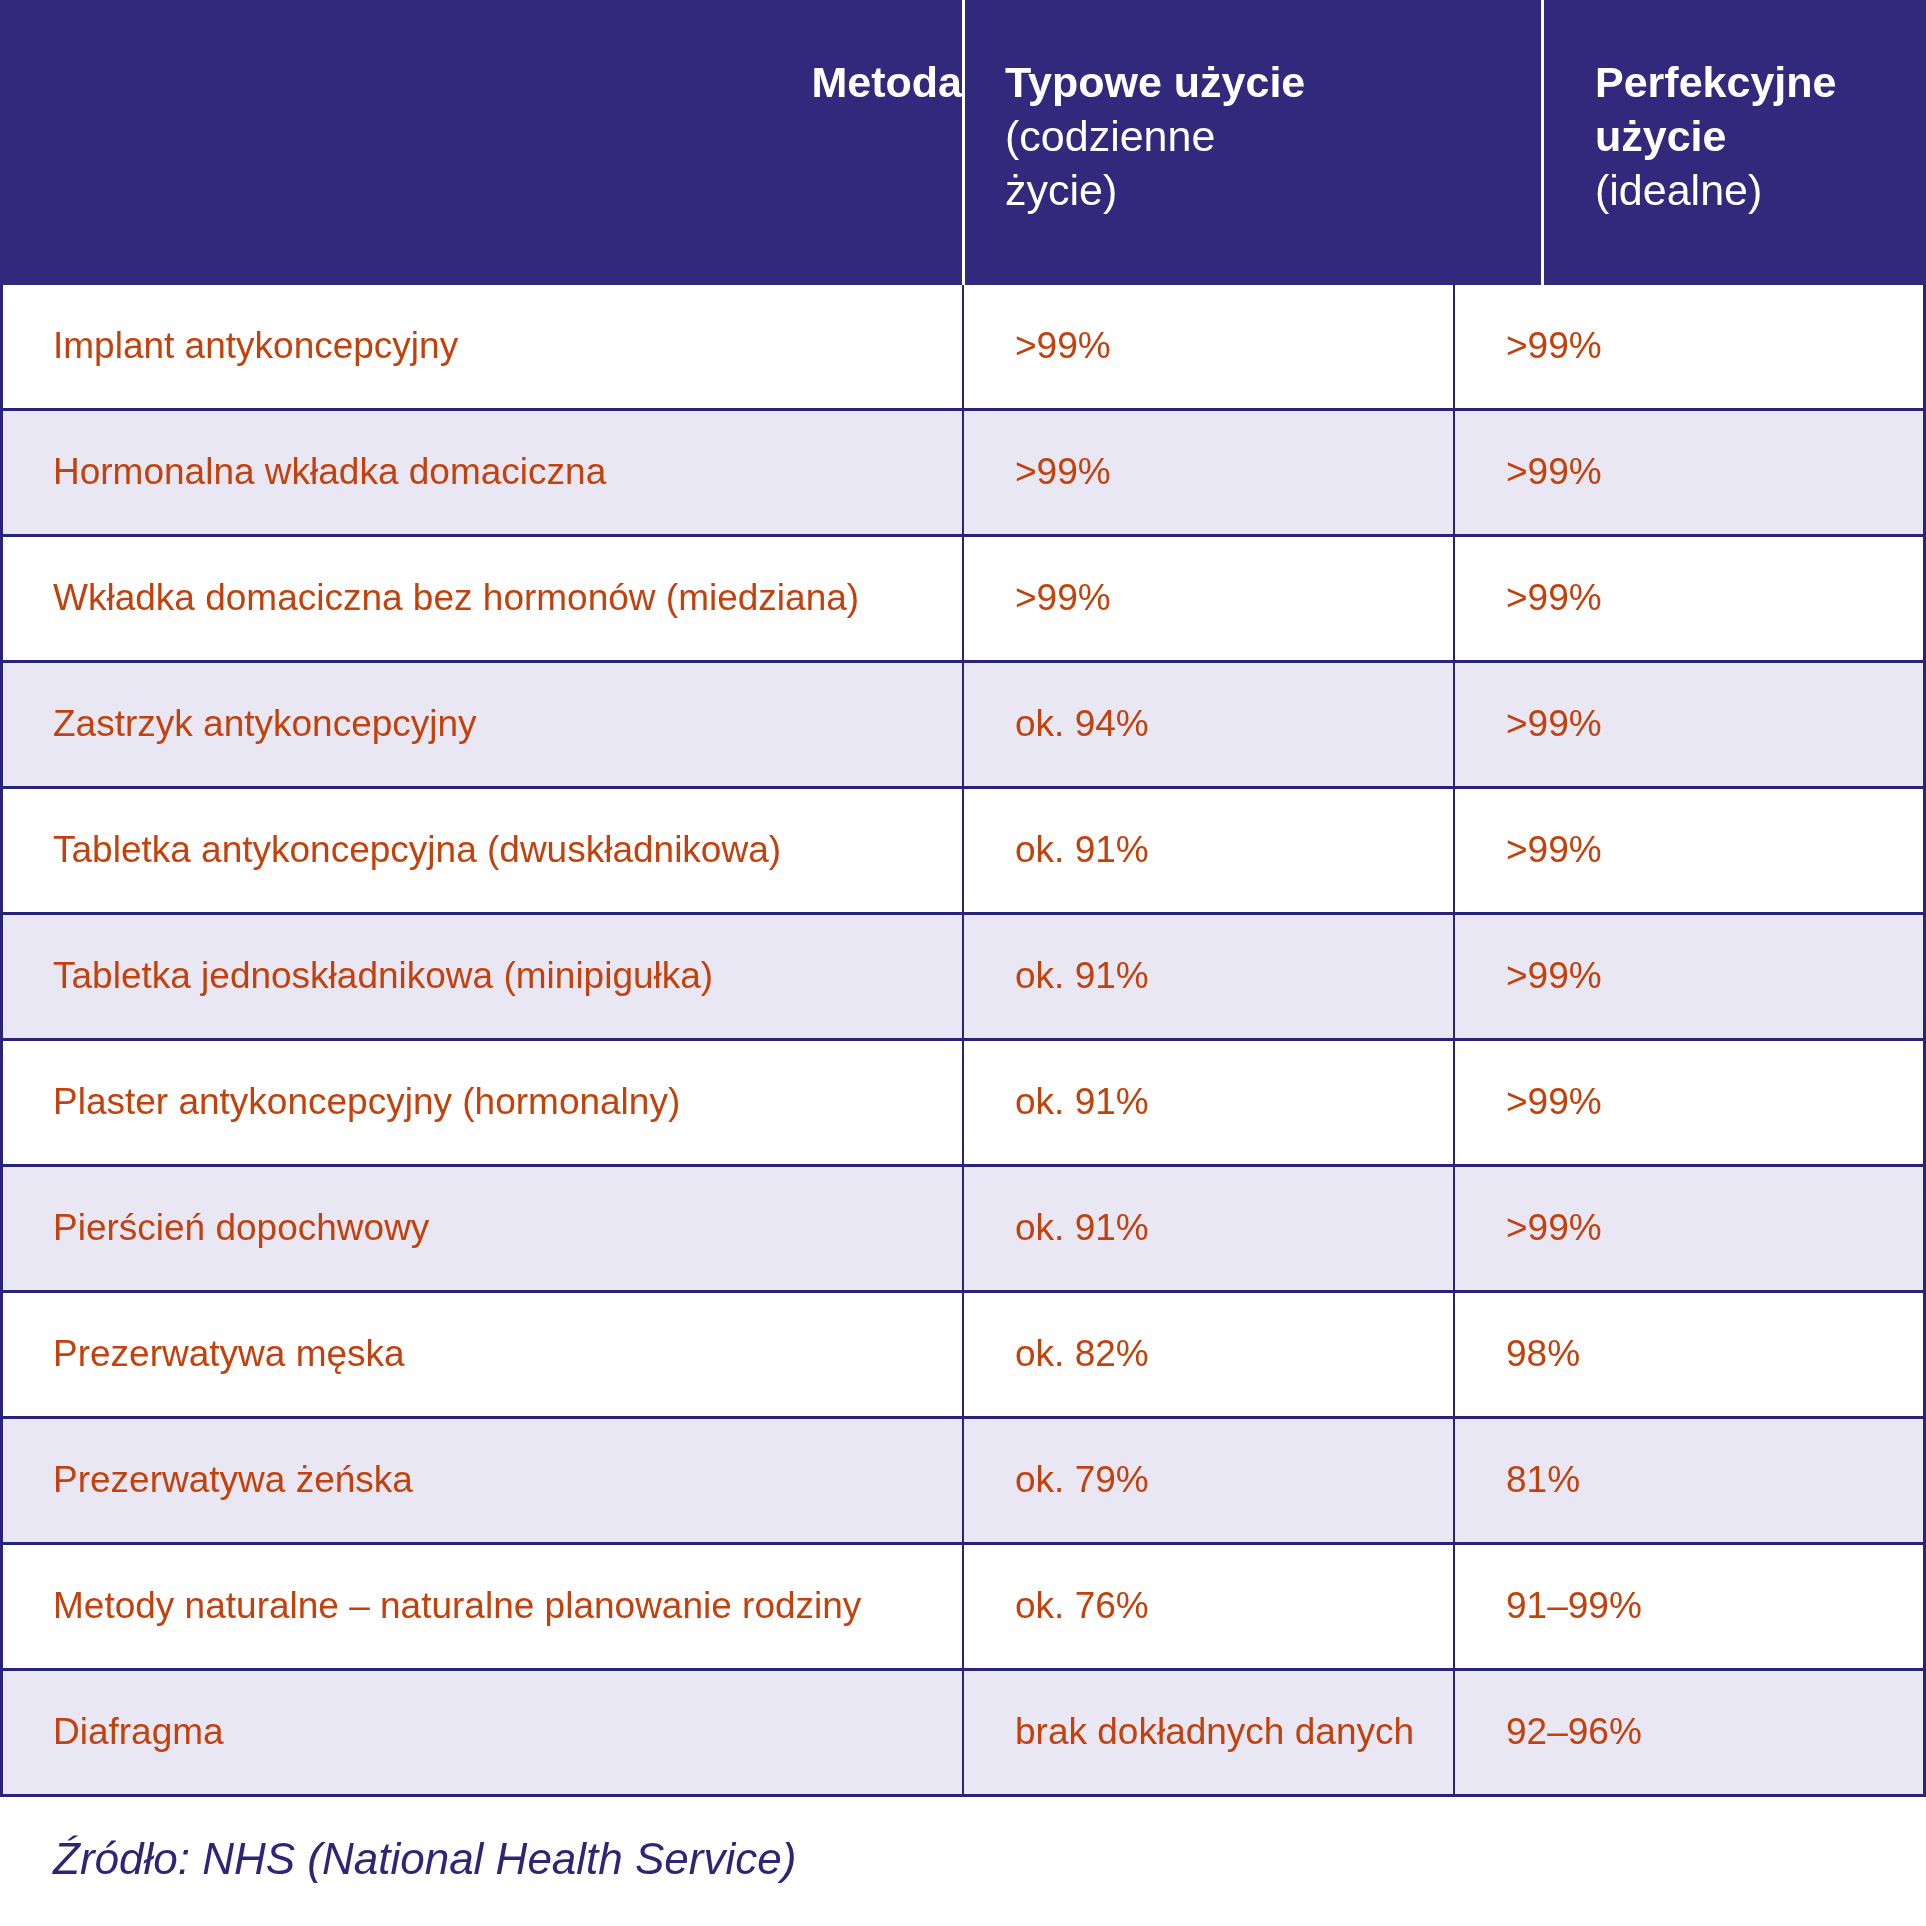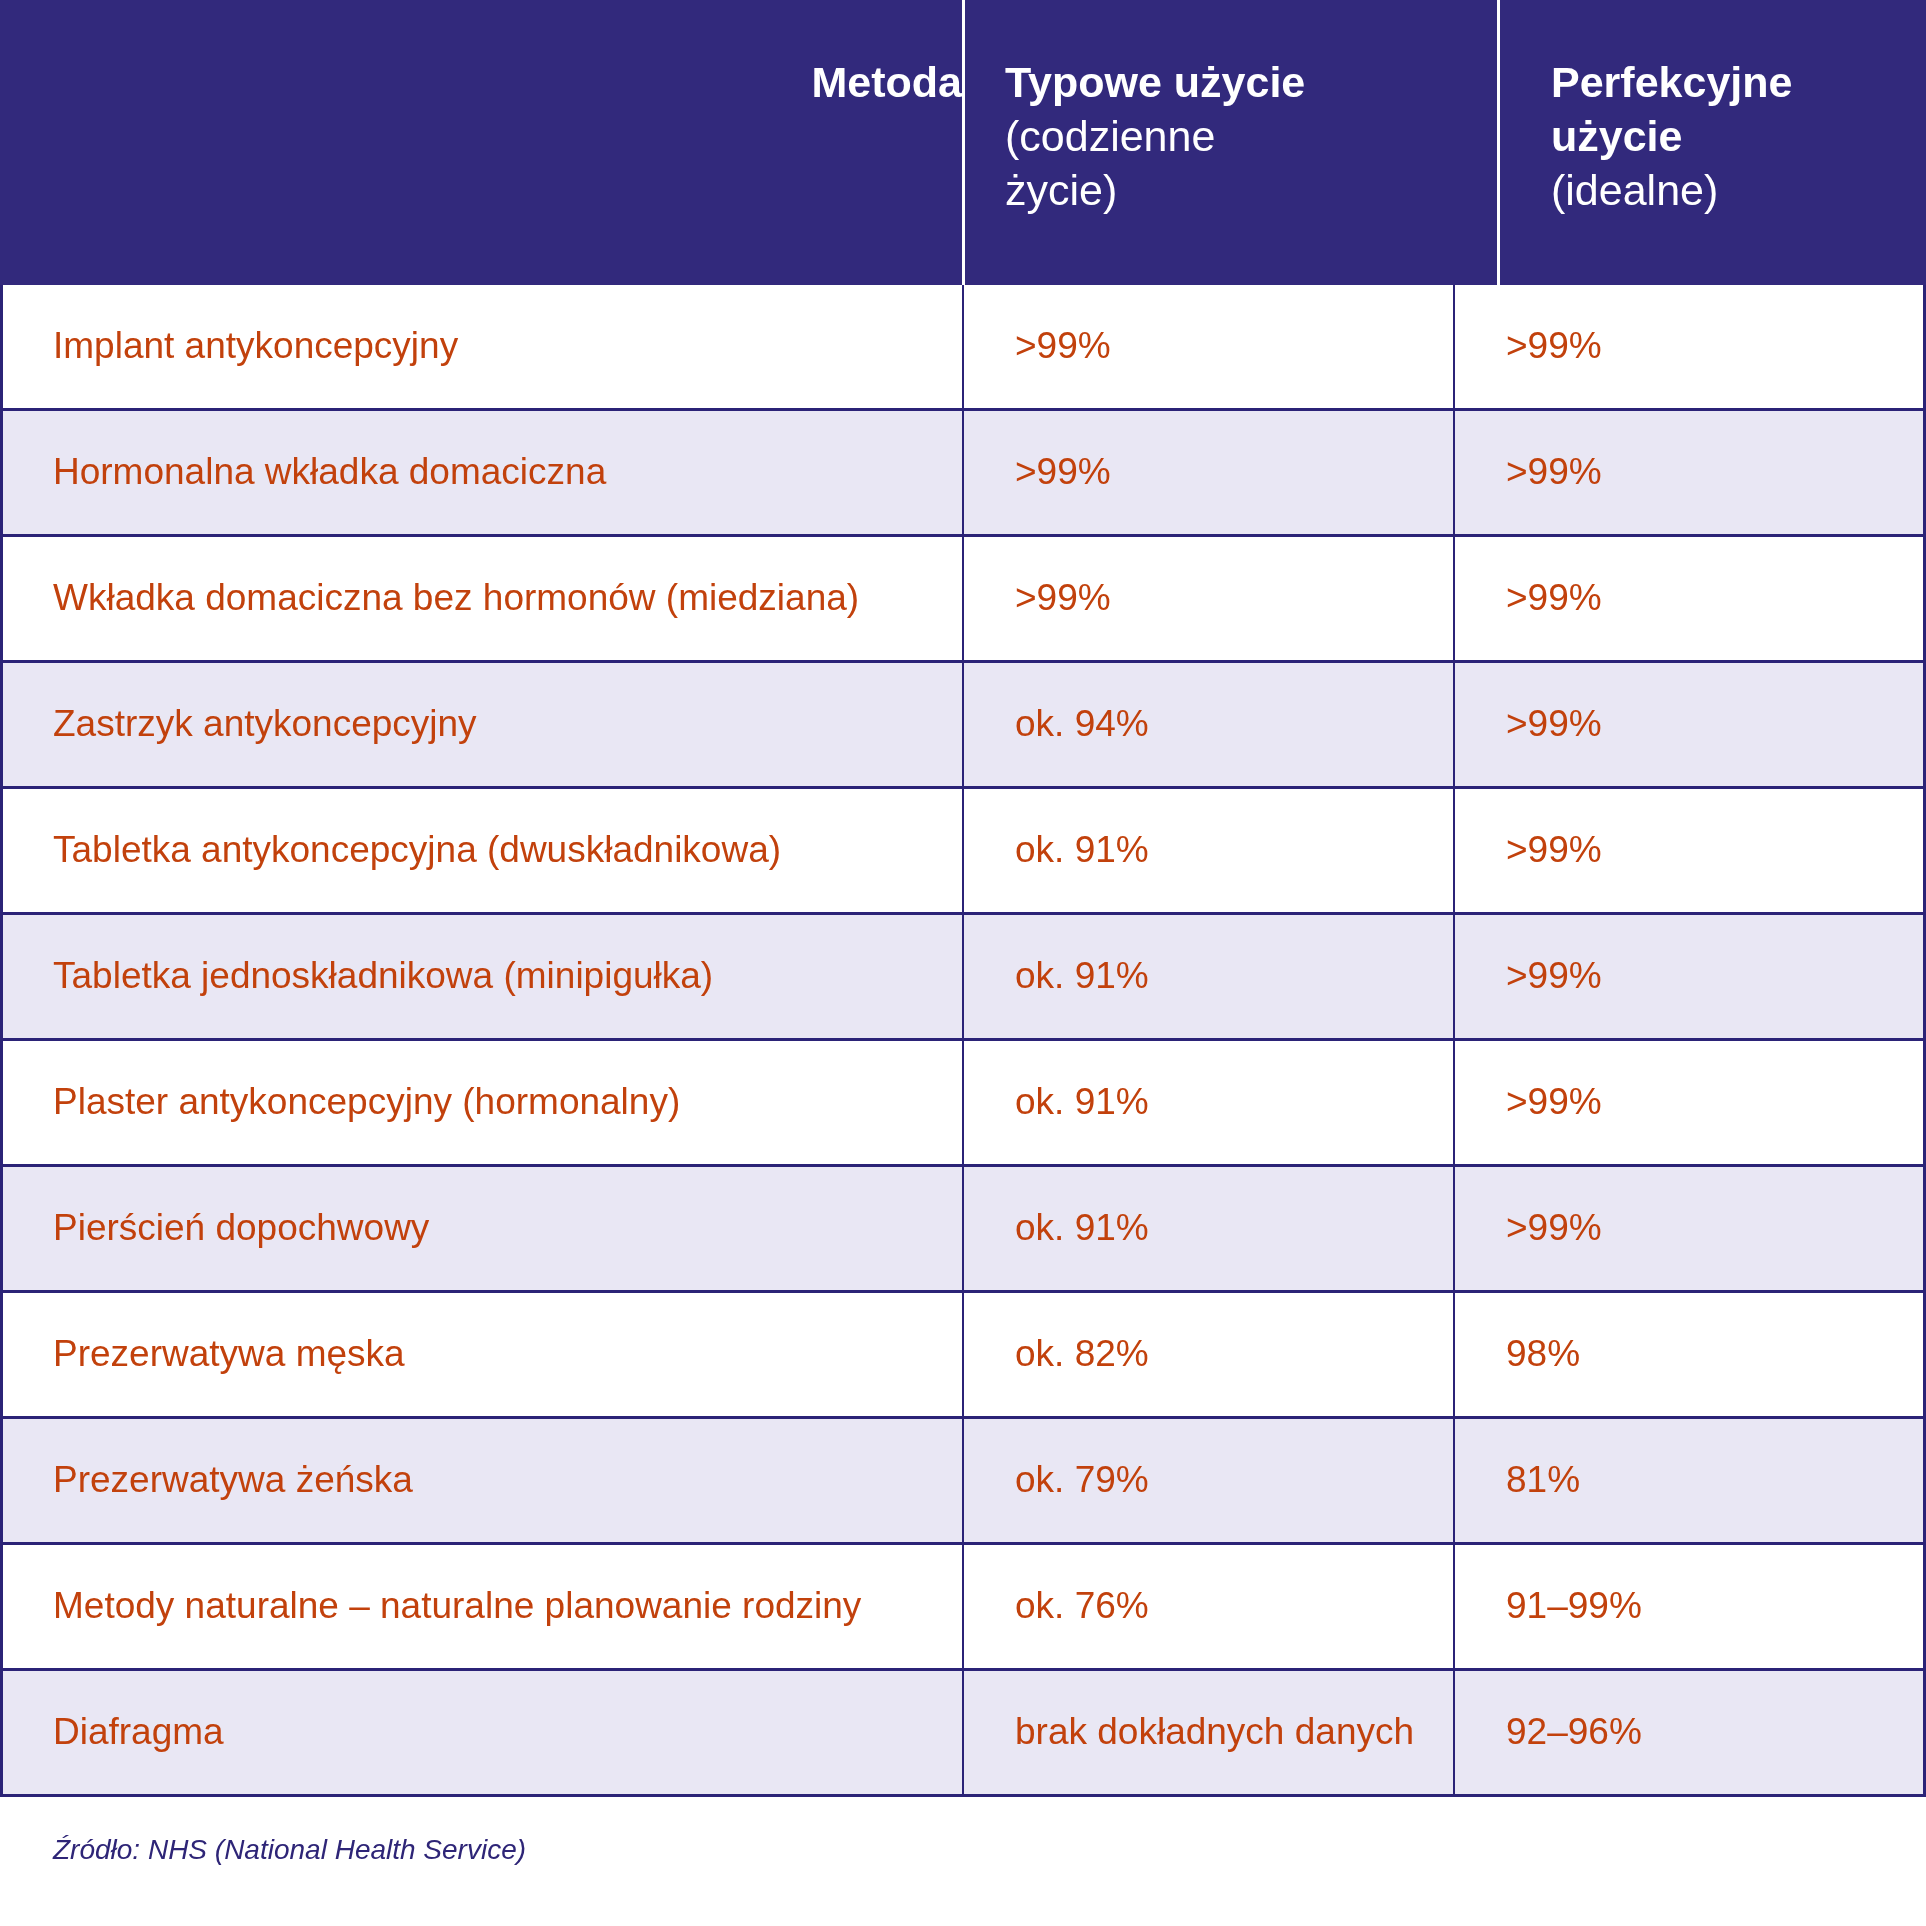--- a/index.html
+++ b/index.html
@@ -19,21 +19,21 @@
     background: #32297C;
     color: #ffffff;
   }
   .hc {
     padding-top: 55px;
     font-size: 43px;
     line-height: 1.26;
   }
   .hc-1 { width: 962px; padding-left: 53px; text-align: right; }
   .hc-2 { width: 535px;  padding-left: 40px; border-left: 3px solid #ffffff; }
-  .hc-3 { flex: 1;       padding-left: 51px; border-left: 3px solid #ffffff; }
+  .hc-3 { flex: 1;       padding-left: 51px; border-left: 3px solid #ffffff; margin-left: 44px; }
   .h-title { font-weight: bold; white-space: pre-line; }
   .h-sub   { font-weight: normal; white-space: pre-line; }
 
   
   .tbody {
     border-left: 3px solid #2B2377;
     border-right: 3px solid #2B2377;
   }
   .trow {
     display: flex;
@@ -49,21 +49,21 @@
     color: #c2410c;
     line-height: 1.2;
   }
   .c1 { width: 959px; padding-left: 50px; padding-right: 24px; }
   .c2 { width: 491px;  padding-left: 51px; padding-right: 18px; border-left: 2.4px solid #2B2377; }
   .c3 { flex: 1;       padding-left: 51px; padding-right: 18px; border-left: 2.4px solid #2B2377; }
 
   
   .source {
     margin: 37px 0 0 53px;
-    font-size: 28px;
+    font-size: 44px;
     font-style: italic;
     color: #2E2577;
   }
 </style>
 </head>
 <body>
 
 <div>
 
   <div class="thead">

